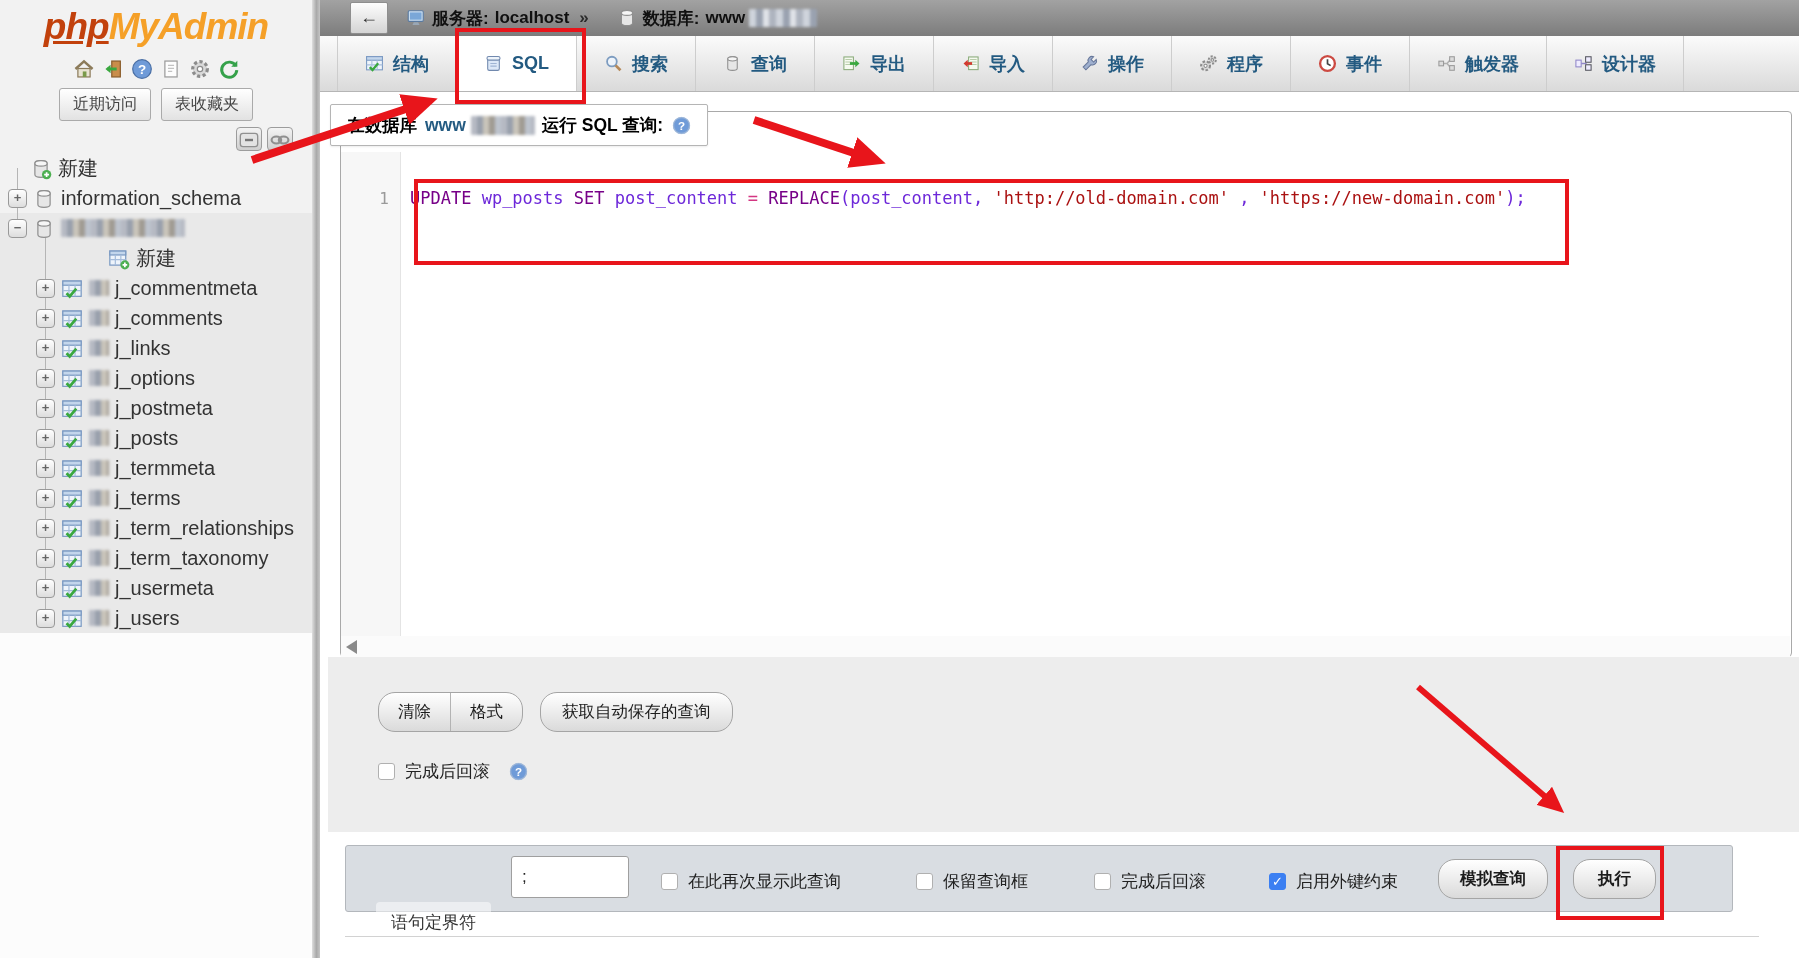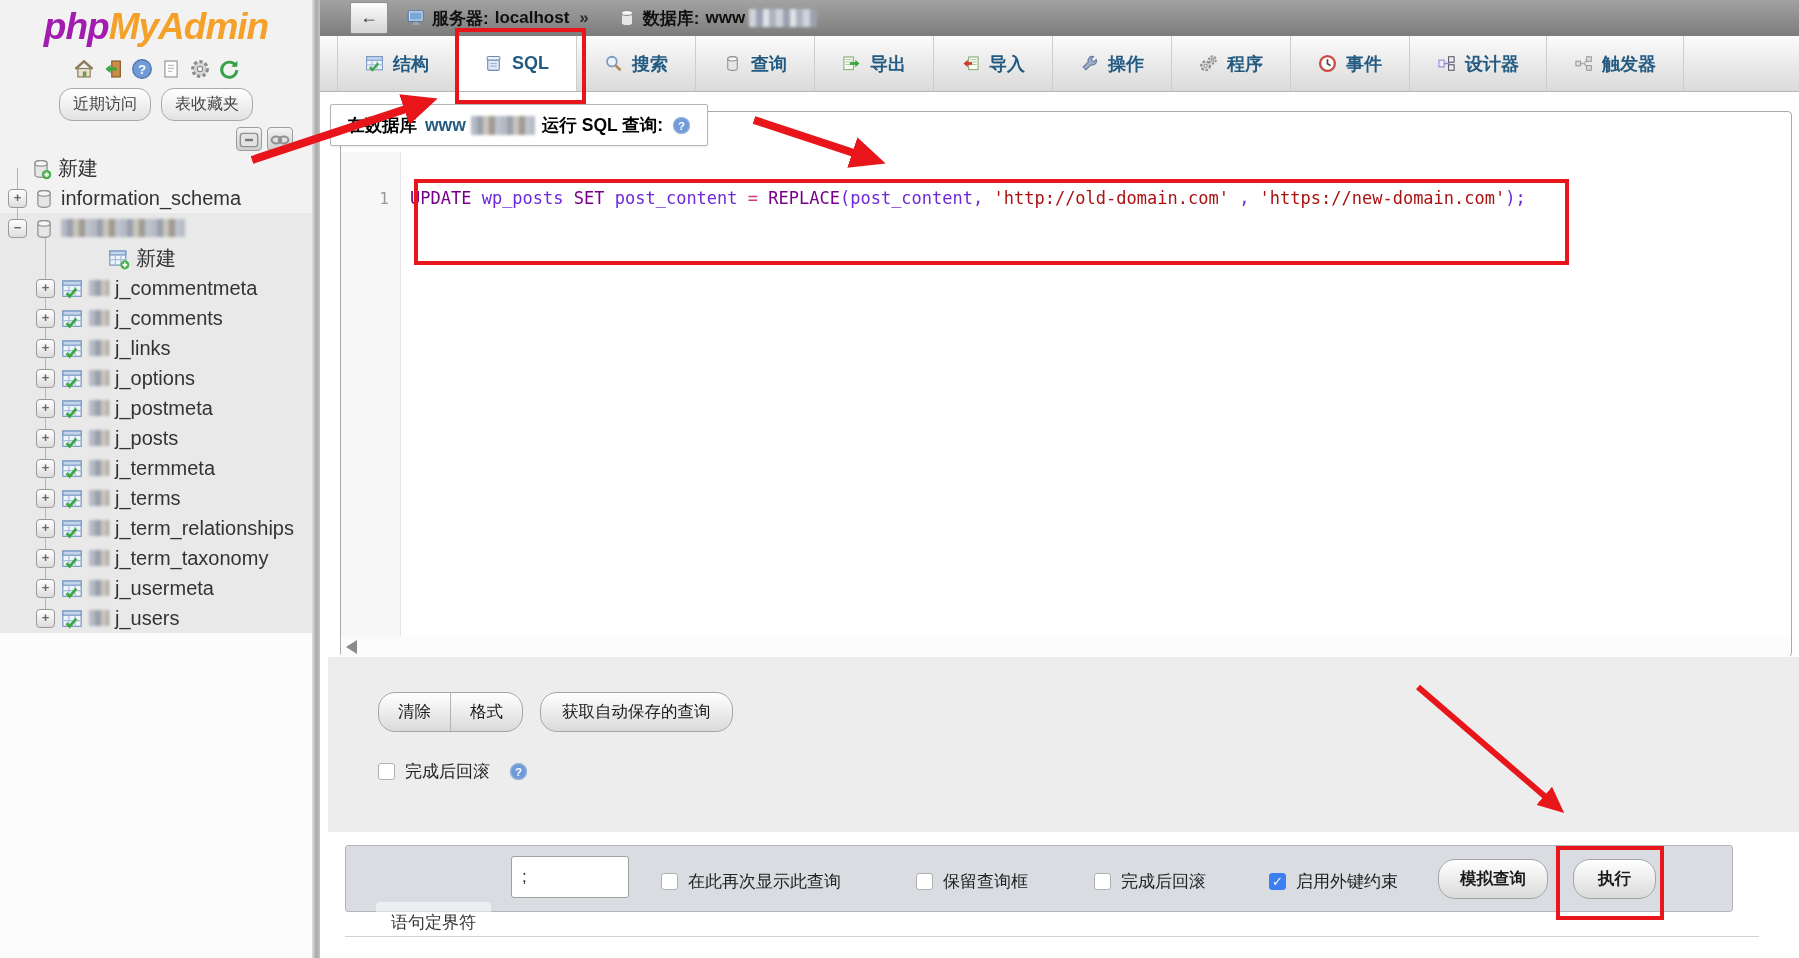--- a/index.html
+++ b/index.html
@@ -5,26 +5,26 @@
   html,body{margin:0;padding:0;}
   .screen{position:relative;width:1799px;height:958px;overflow:hidden;background:#fff;
           font-family:"Liberation Sans","DejaVu Sans",sans-serif;color:#222;}
   
   .sidebar{position:absolute;left:0;top:0;width:312px;height:958px;background:#f2f2f2;}
   .side-bottom{position:absolute;left:0;top:633px;width:312px;height:325px;background:#fcfcfc;}
   .side-divider{position:absolute;left:312px;top:0;width:8px;height:958px;
                 background:linear-gradient(90deg,#dedede,#a9a9a9 55%,#c5c5c5);}
   .logo{position:absolute;left:0;top:6px;width:312px;text-align:center;font-size:37px;
         font-weight:bold;font-style:italic;letter-spacing:-1px;}
-  .logo .p1{color:#a21caf;}
+  .logo .p1{color:#c2410c;text-decoration:underline;}
   .logo .p2{color:#f5a028;}
   .side-icons{position:absolute;left:0;top:58px;width:312px;display:flex;justify-content:center;gap:7px;}
   .side-icons .sic{width:22px;height:22px;display:inline-block;cursor:pointer;}
   .side-btns{position:absolute;left:0;top:88px;width:312px;display:flex;justify-content:center;gap:10px;}
-  .side-btns .sbtn{padding:5px 13px;border:1px solid #aaa;border-radius:13px;font-size:16px;color:#444;
+  .side-btns .sbtn{padding:5px 13px;border:1px solid #aaa;border-radius:3px;font-size:16px;color:#444;
         background:linear-gradient(#ffffff,#e2e2e2);cursor:pointer;}
   .panel-controls{position:absolute;left:236px;top:127px;display:flex;gap:5px;}
   .pc-ic{width:24px;height:22px;border:1px solid #9c9c9c;border-radius:4px;
          background:linear-gradient(#f4f4f4,#cfcfcf);color:#777;font-size:13px;text-align:center;
          line-height:20px;cursor:pointer;}
   .subtree-bg{position:absolute;left:0;top:213px;width:312px;height:420px;background:#e9e9e9;}
   .tree{position:absolute;left:0;top:153px;width:312px;}
   .trow{position:relative;height:30px;display:flex;align-items:center;gap:6px;cursor:pointer;}
   .expander{width:17px;height:17px;flex:0 0 17px;border:1px solid #999;border-radius:4px;
             background:linear-gradient(#fff,#ddd);color:#666;font-size:13px;font-weight:bold;
@@ -429,35 +429,35 @@
       </div>
       <div class="tab">
         <span class="ticon"><svg viewBox="0 0 18 18">
             <circle cx="9" cy="9" r="7" fill="#fff" stroke="#cc4a42" stroke-width="2.2"></circle>
             <path d="M9 5v4.2l3 1.8" fill="none" stroke="#444" stroke-width="1.6"></path>
           </svg></span>
         <span class="tlabel">事件</span>
       </div>
       <div class="tab">
         <span class="ticon"><svg viewBox="0 0 18 18">
+            <path d="M5.5 9h4M9.5 9l3-3.5M9.5 9l3 3.5" stroke="#b0b0b0" stroke-width="1.4" fill="none"></path>
+            <rect x="1.8" y="6.8" width="4.4" height="4.4" fill="#dcdcdc" stroke="#9a9a9a"></rect>
+            <rect x="12" y="2.6" width="4.4" height="4.4" fill="#dcdcdc" stroke="#9a9a9a"></rect>
+            <rect x="12" y="11" width="4.4" height="4.4" fill="#dcdcdc" stroke="#9a9a9a"></rect>
+          </svg></span>
+        <span class="tlabel">触发器</span>
+      </div>
+      <div class="tab">
+        <span class="ticon"><svg viewBox="0 0 18 18">
             <path d="M6 9h6" stroke="#9187c9" stroke-width="1.4"></path>
             <rect x="1.8" y="5.8" width="5" height="6.4" fill="#efecff" stroke="#9187c9"></rect>
             <rect x="11" y="2.6" width="5.2" height="5.2" fill="#efecff" stroke="#54555e"></rect>
             <rect x="11" y="10.2" width="5.2" height="5.2" fill="#efecff" stroke="#54555e"></rect>
           </svg></span>
         <span class="tlabel">设计器</span>
-      </div>
-      <div class="tab">
-        <span class="ticon"><svg viewBox="0 0 18 18">
-            <path d="M5.5 9h4M9.5 9l3-3.5M9.5 9l3 3.5" stroke="#b0b0b0" stroke-width="1.4" fill="none"></path>
-            <rect x="1.8" y="6.8" width="4.4" height="4.4" fill="#dcdcdc" stroke="#9a9a9a"></rect>
-            <rect x="12" y="2.6" width="4.4" height="4.4" fill="#dcdcdc" stroke="#9a9a9a"></rect>
-            <rect x="12" y="11" width="4.4" height="4.4" fill="#dcdcdc" stroke="#9a9a9a"></rect>
-          </svg></span>
-        <span class="tlabel">触发器</span>
       </div>
     </div>
 
   <div class="query-box"></div>
   <div class="query-legend">
     <span>在数据库</span>
     <span class="dblink">www</span>
     <span class="mz mz-legend"></span>
     <span class="suffix">运行 SQL 查询:</span>
     <span class="helpic"><svg viewBox="0 0 18 18">

